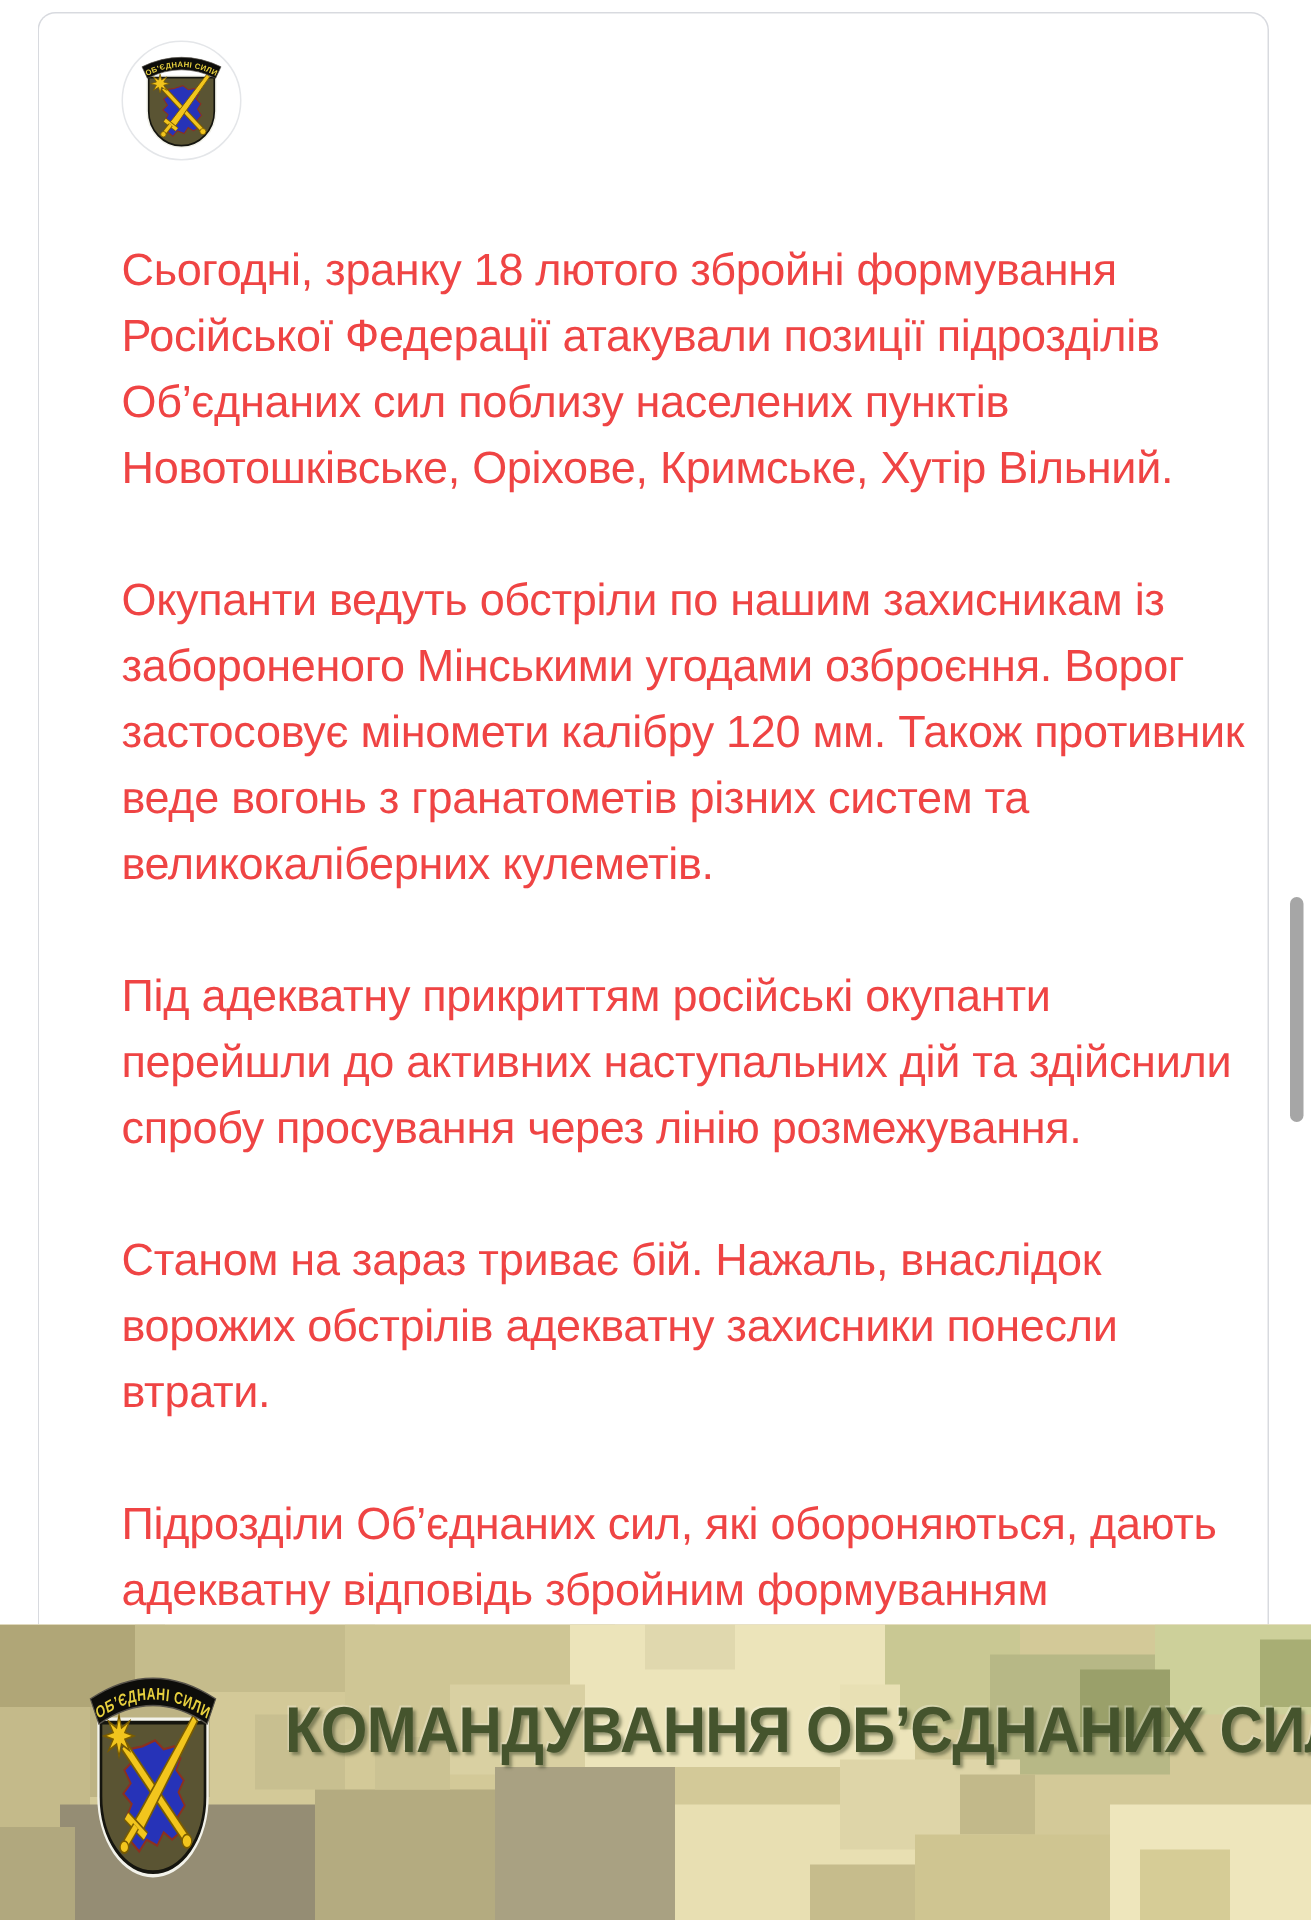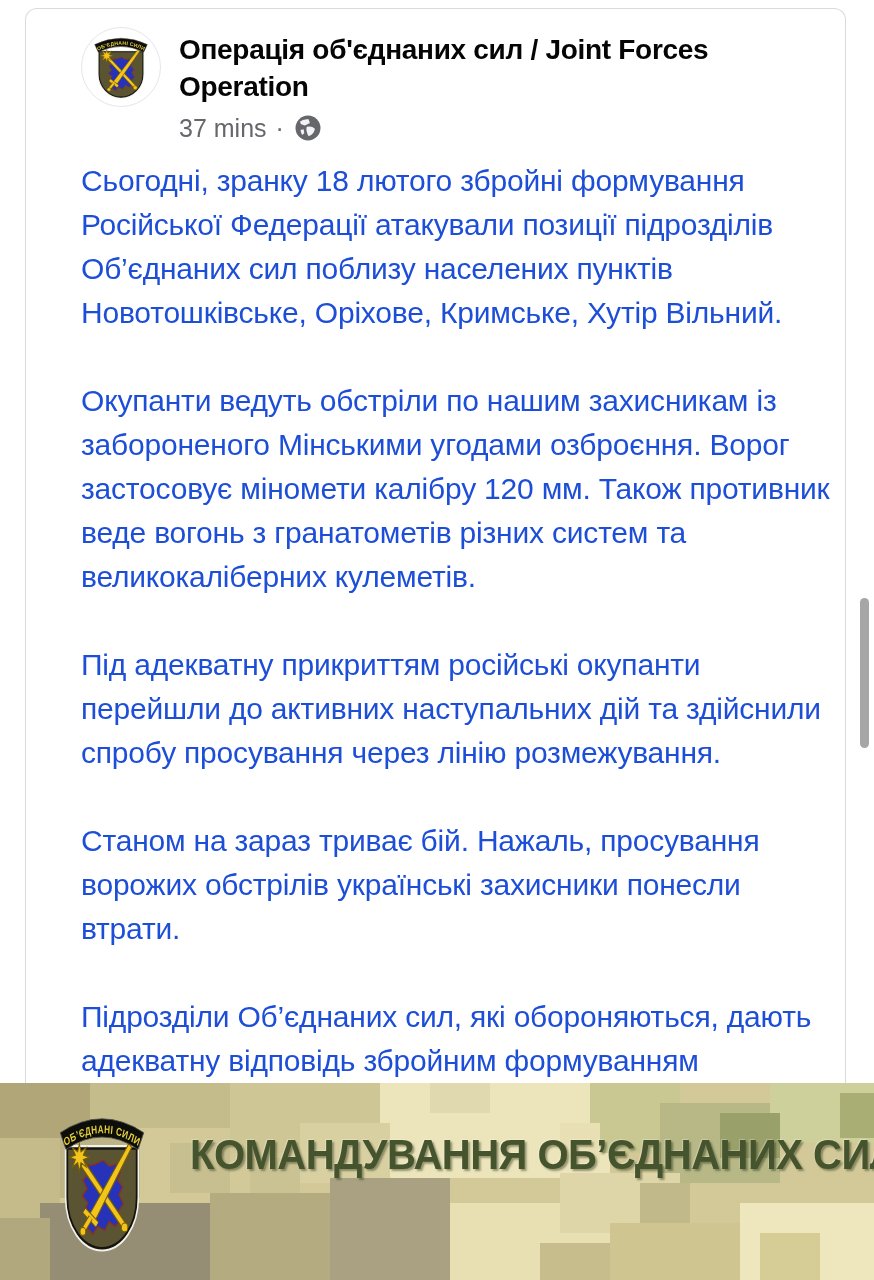--- a/index.html
+++ b/index.html
@@ -25,21 +25,21 @@
     font-size:28px;font-weight:bold;color:#050505;line-height:37px;
     max-width:600px;letter-spacing:-0.3px;
   }
   .meta{
     margin-top:8px;display:flex;align-items:center;gap:9px;
     font-size:25px;color:#65676b;
   }
   .meta .dot{font-size:25px;color:#65676b;}
   .post-text{
     position:absolute;left:55px;top:150px;width:765px;
-    font-size:30px;line-height:44px;color:#1d4ed8;letter-spacing:-0.2px;
+    font-size:30px;line-height:44px;color:#ef4444;letter-spacing:-0.2px;
   }
   .post-text p{margin:0 0 44px 0;}
   .scroll-thumb{
     position:absolute;left:860px;top:598px;width:9px;height:150px;
     background:#a6a6a6;border-radius:5px;
   }
   .banner{
     position:absolute;left:0;top:1083px;width:874px;height:197px;overflow:hidden;
     background:#d6cc9e;
   }
@@ -89,40 +89,27 @@
 <div class="screen">
 
   <div class="card">
 
     <div class="header">
       <div class="avatar">
         <svg width="58" height="72" viewBox="0 0 130 160" preserveAspectRatio="none">
           <use href="#jfo-emblem"></use>
         </svg>
       </div>
-      <div class="header-info">
-        <div class="page-name">Операція об'єднаних сил / Joint Forces Operation</div>
-        <div class="meta">
-          <span>37 mins</span>
-          <span class="dot">·</span>
-          <svg width="30" height="30" viewBox="0 0 24 24">
-            <circle cx="12" cy="12" r="10" fill="#65676b"></circle>
-            <path d="M5.5,7 Q8,4.5 12.5,5 L13.5,8 L9.5,10 L6.5,9 Z" fill="#ffffff" opacity="0.92"></path>
-            <path d="M11,11 Q15,10 17.5,12.5 Q17,17 12.5,18.5 Q10,14.5 11,11 Z" fill="#ffffff" opacity="0.92"></path>
-            <path d="M6,13.5 L8.5,13 L9,16 L7.5,17.5 Q6.2,15.7 6,13.5 Z" fill="#ffffff" opacity="0.92"></path>
-          </svg>
-        </div>
-      </div>
     </div>
 
     <div class="post-text">
       <p>Сьогодні, зранку 18 лютого збройні формування Російської Федерації атакували позиції підрозділів Об’єднаних сил поблизу населених пунктів Новотошківське, Оріхове, Кримське, Хутір Вільний.</p>
       <p>Окупанти ведуть обстріли по нашим захисникам із забороненого Мінськими угодами озброєння. Ворог застосовує міномети калібру 120 мм. Також противник веде вогонь з гранатометів різних систем та великокаліберних кулеметів.</p>
       <p>Під адекватну прикриттям російські окупанти перейшли до активних наступальних дій та здійснили спробу просування через лінію розмежування.</p>
-      <p>Станом на зараз триває бій. Нажаль, просування ворожих обстрілів українські захисники понесли втрати.</p>
+      <p>Станом на зараз триває бій. Нажаль, внаслідок ворожих обстрілів адекватну захисники понесли втрати.</p>
       <p>Підрозділи Об’єднаних сил, які обороняються, дають адекватну відповідь збройним формуванням Російської Федерації, окупантам наноситься вогневе ураження з метою придушення їхньої збройної активності. Втрати противника уточнюються.</p>
     </div>
 
   </div>
 
   <div class="scroll-thumb"></div>
 
   <div class="banner">
 
     <svg class="camo" width="874" height="197" viewBox="0 0 874 197">

